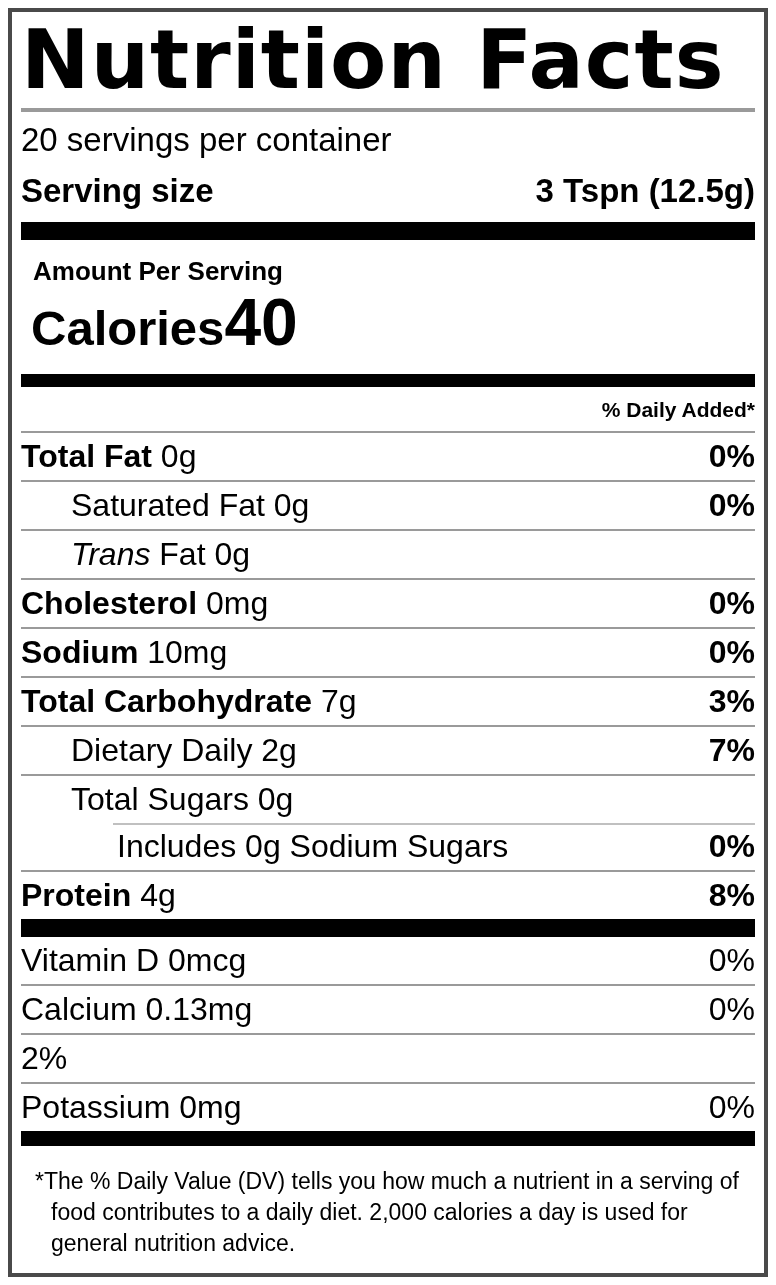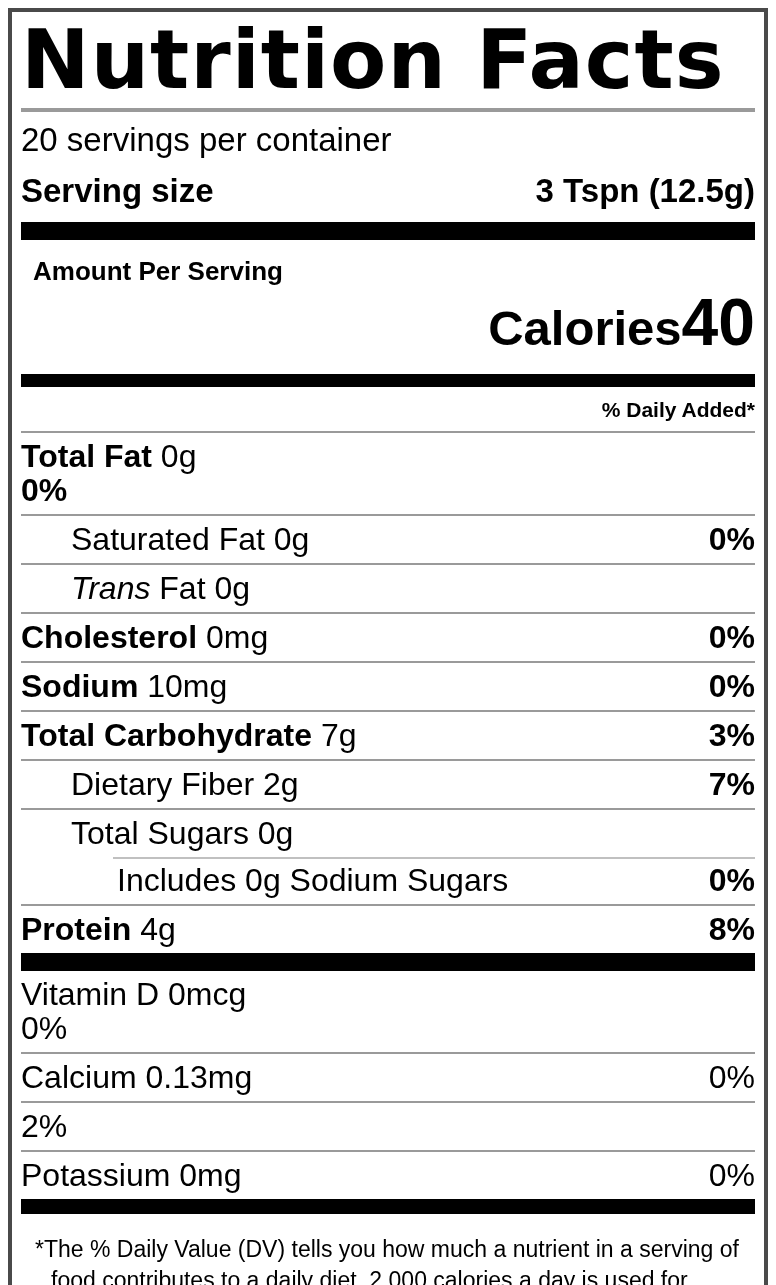--- a/index.html
+++ b/index.html
@@ -56,21 +56,21 @@
   
   .aps {
     font-weight: bold;
     font-size: 26px;
     line-height: 32px;
     margin-top: 15px;
     padding-left: 12px;
   }
   .calories-row {
     display: flex;
-    justify-content: flex-end;
+    justify-content: flex-start;
     align-items: baseline;
     padding-left: 10px;
     margin-top: 2px;
     line-height: 66px;
   }
   .cal-label { font-weight: bold; font-size: 49px; }
   .cal-value { font-weight: bold; font-size: 66px; }
   
   .dv-header {
     text-align: right;
@@ -83,21 +83,21 @@
   .row {
     display: flex;
     justify-content: space-between;
     align-items: baseline;
     font-size: 32px;
     line-height: 34px;
     padding: 6px 0 7px 0;
     border-top: 2px solid #9a9a9a;
   }
   .rows .row:first-child,
-  .vitamins .row:first-child { border-top: none; flex-direction: column; }
+  .vitamins .row:first-child { border-top: none; }
   .row.indent-1 { padding-left: 50px; }
   .row.indent-2 { padding-left: 96px; }
   .row.div-indent { border-top: none; position: relative; }
   .row.div-indent::before {
     content: "";
     position: absolute;
     top: 0; left: 92px; right: 0;
     border-top: 2px solid #c0c0c0;
   }
   .b { font-weight: bold; }
@@ -158,21 +158,21 @@
       </div>
       <div class="row indent-0">
         <span class="nm"><span class="b">Sodium</span> 10mg</span>
         <span class="dv b">0%</span>
       </div>
       <div class="row indent-0">
         <span class="nm"><span class="b">Total Carbohydrate</span> 7g</span>
         <span class="dv b">3%</span>
       </div>
       <div class="row indent-1">
-        <span class="nm"><span>Dietary Fiber</span> 2g</span>
+        <span class="nm"><span>Dietary Daily</span> 2g</span>
         <span class="dv b">7%</span>
       </div>
       <div class="row indent-1">
         <span class="nm"><span>Total Sugars</span> 0g</span>
         <span class="dv"></span>
       </div>
       <div class="row indent-2 div-indent">
         <span class="nm"><span>Includes 0g Sodium Sugars</span></span>
         <span class="dv b">0%</span>
       </div>

